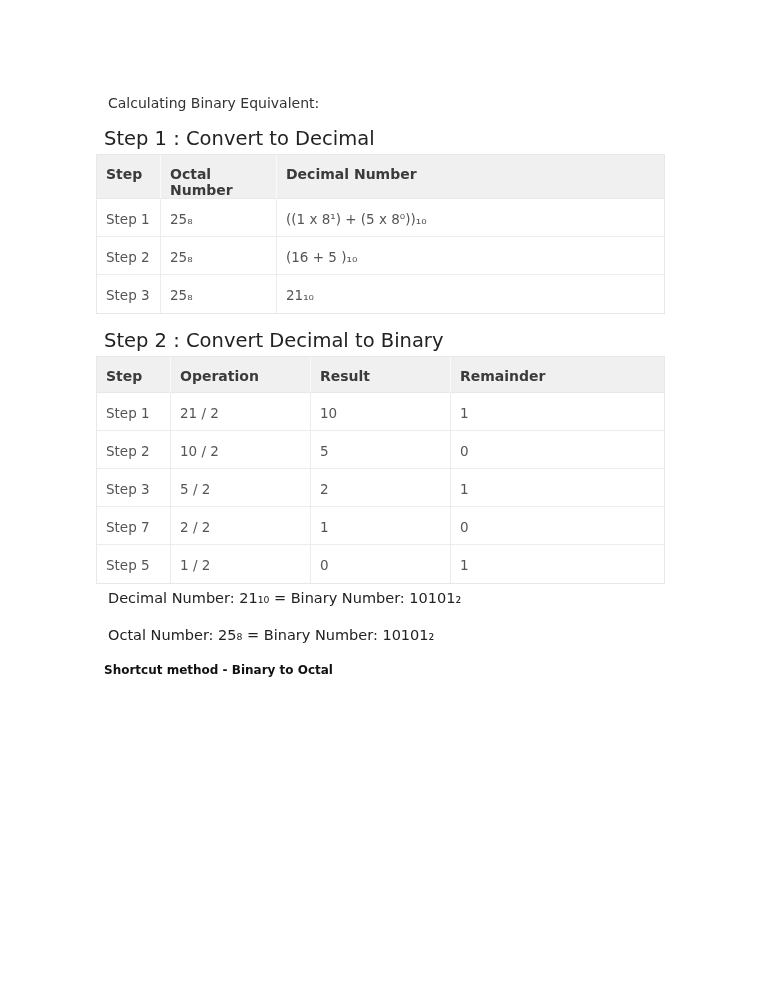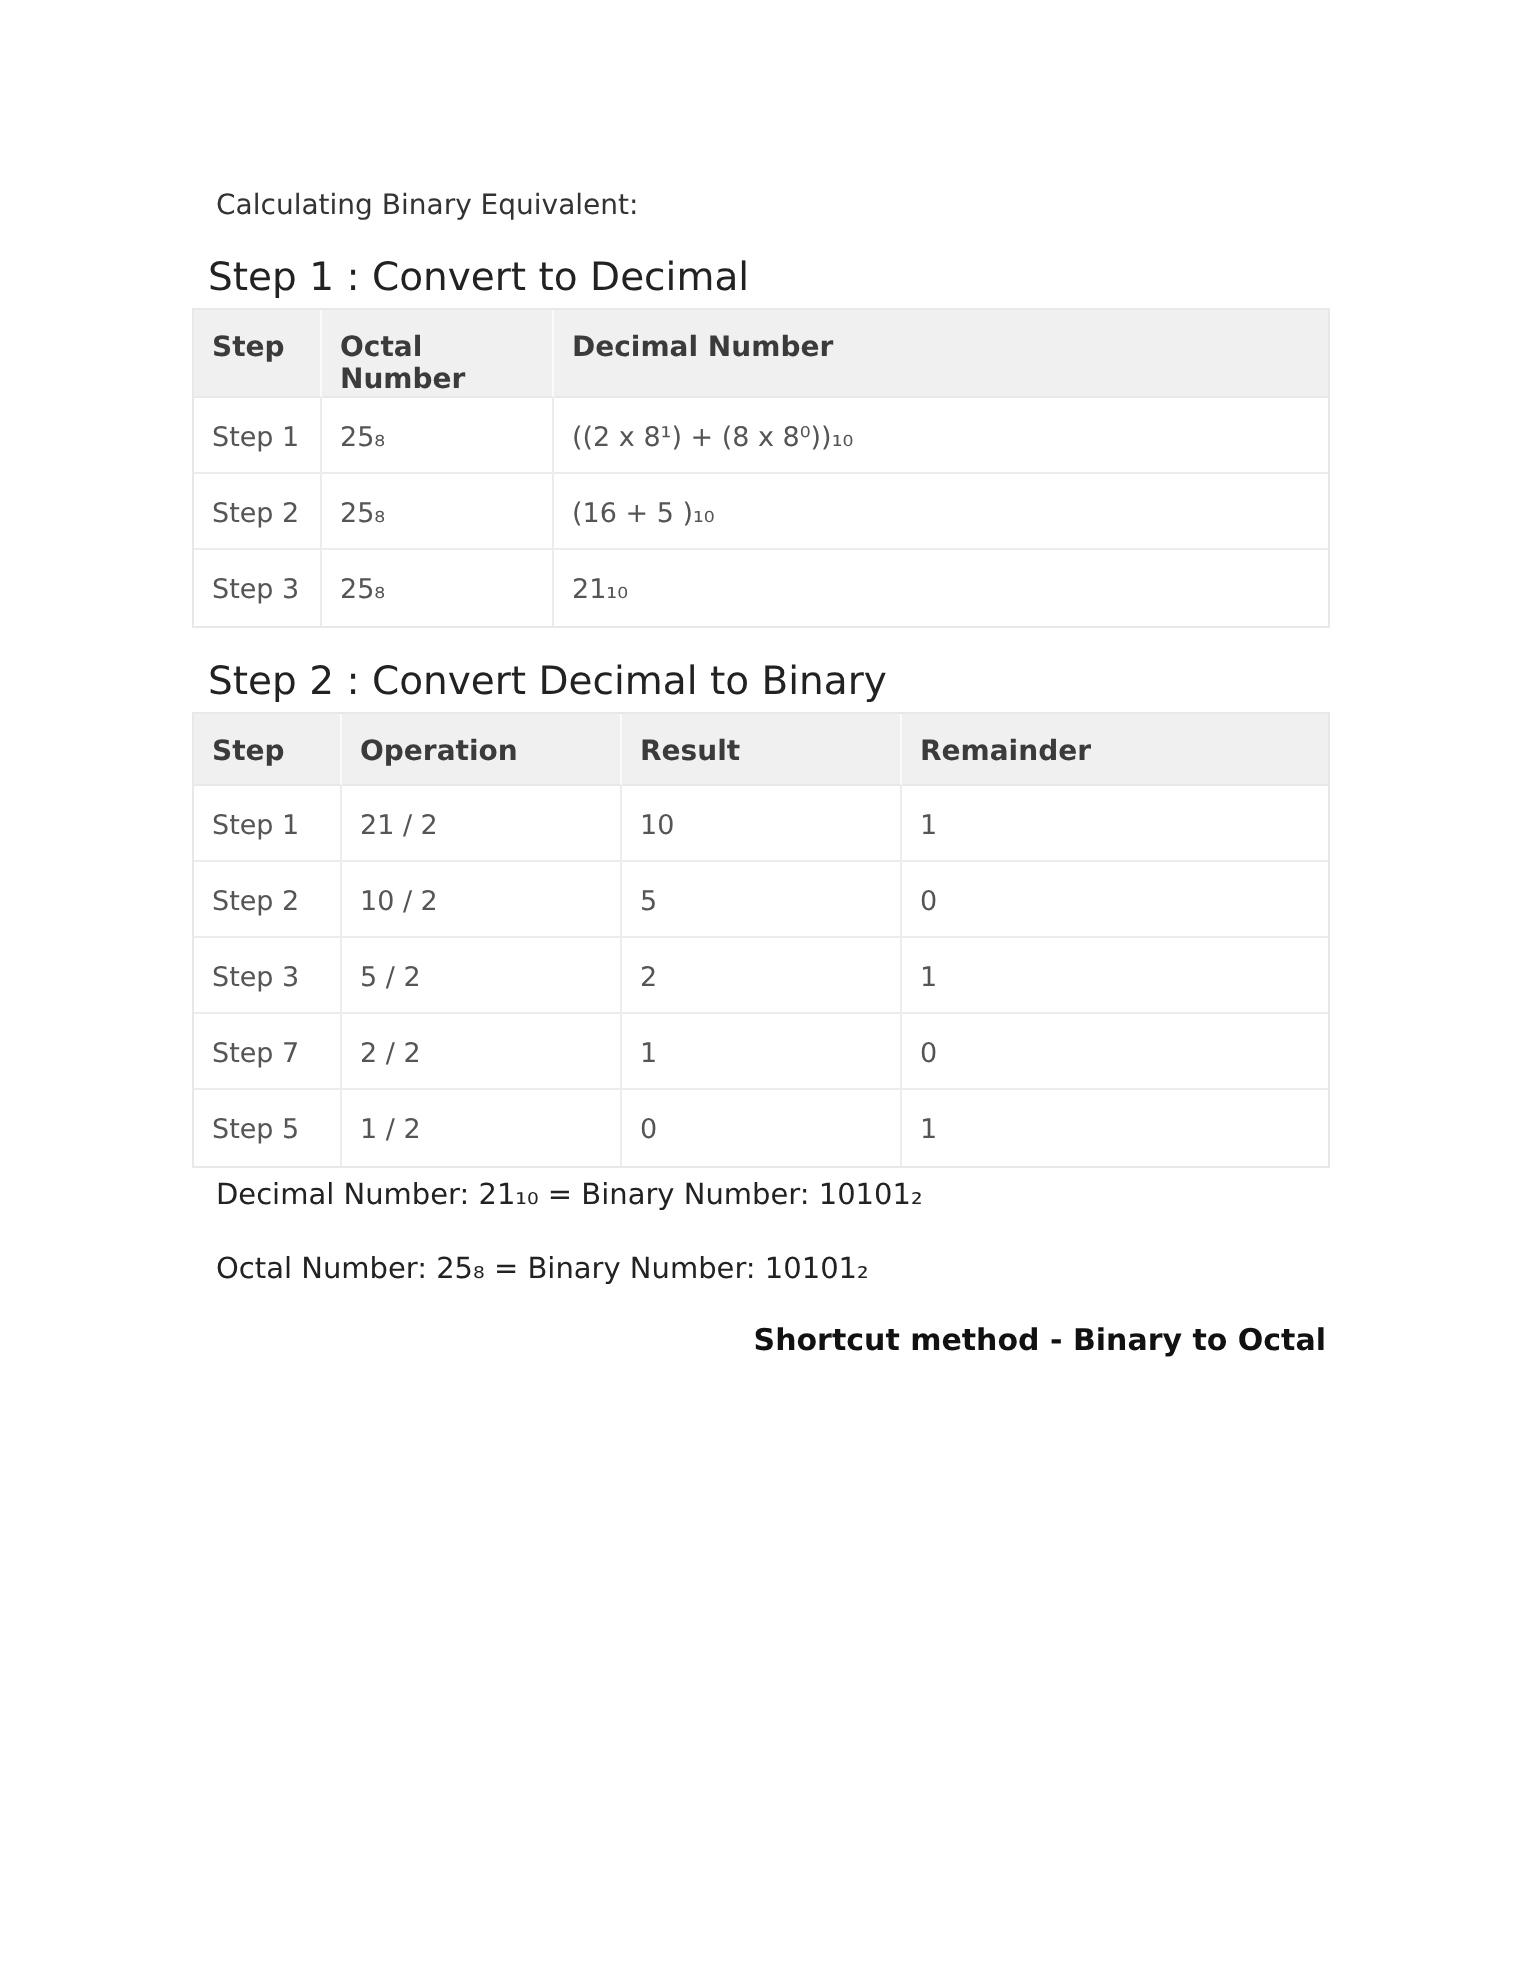--- a/index.html
+++ b/index.html
@@ -51,23 +51,22 @@
   .result-line {
     margin: 8px 0 0 12px;
     font-size: 14.5px; line-height: 18px;
     color: var(--heading-text, #222222);
   }
   .result-under2 { margin-top: 5px; }
   .result-octal-binary { margin-top: 19px; }
 
   .shortcut-heading {
     margin: 17px 0 0 8px;
-    font-size: 15px; font-weight: 700; line-height: 18px;
+    font-size: 12px; font-weight: 700; line-height: 18px;
     color: #111111;
-    text-align: right;
   }
   .steps-label {
     margin: 8px 0 0 12px;
     font-size: 14px; line-height: 17px;
     color: var(--body-text, #333333);
   }
 
   
   col.t1c1 { width: 64px; }  col.t1c2 { width: 116px; } col.t1c3 { width: 387px; }
   col.t2c1 { width: 74px; }  col.t2c2 { width: 140px; } col.t2c3 { width: 140px; } col.t2c4 { width: 213px; }
@@ -91,21 +90,21 @@
       <tr>
         <th>Step</th>
         <th>Octal Number</th>
         <th>Decimal Number</th>
       </tr>
     </thead>
     <tbody>
       <tr>
         <td>Step 1</td>
         <td>25₈</td>
-        <td>((2 x 8¹) + (8 x 8⁰))₁₀</td>
+        <td>((1 x 8¹) + (5 x 8⁰))₁₀</td>
       </tr>
       <tr>
         <td>Step 2</td>
         <td>25₈</td>
         <td>(16 + 5 )₁₀</td>
       </tr>
       <tr>
         <td>Step 3</td>
         <td>25₈</td>
         <td>21₁₀</td>

